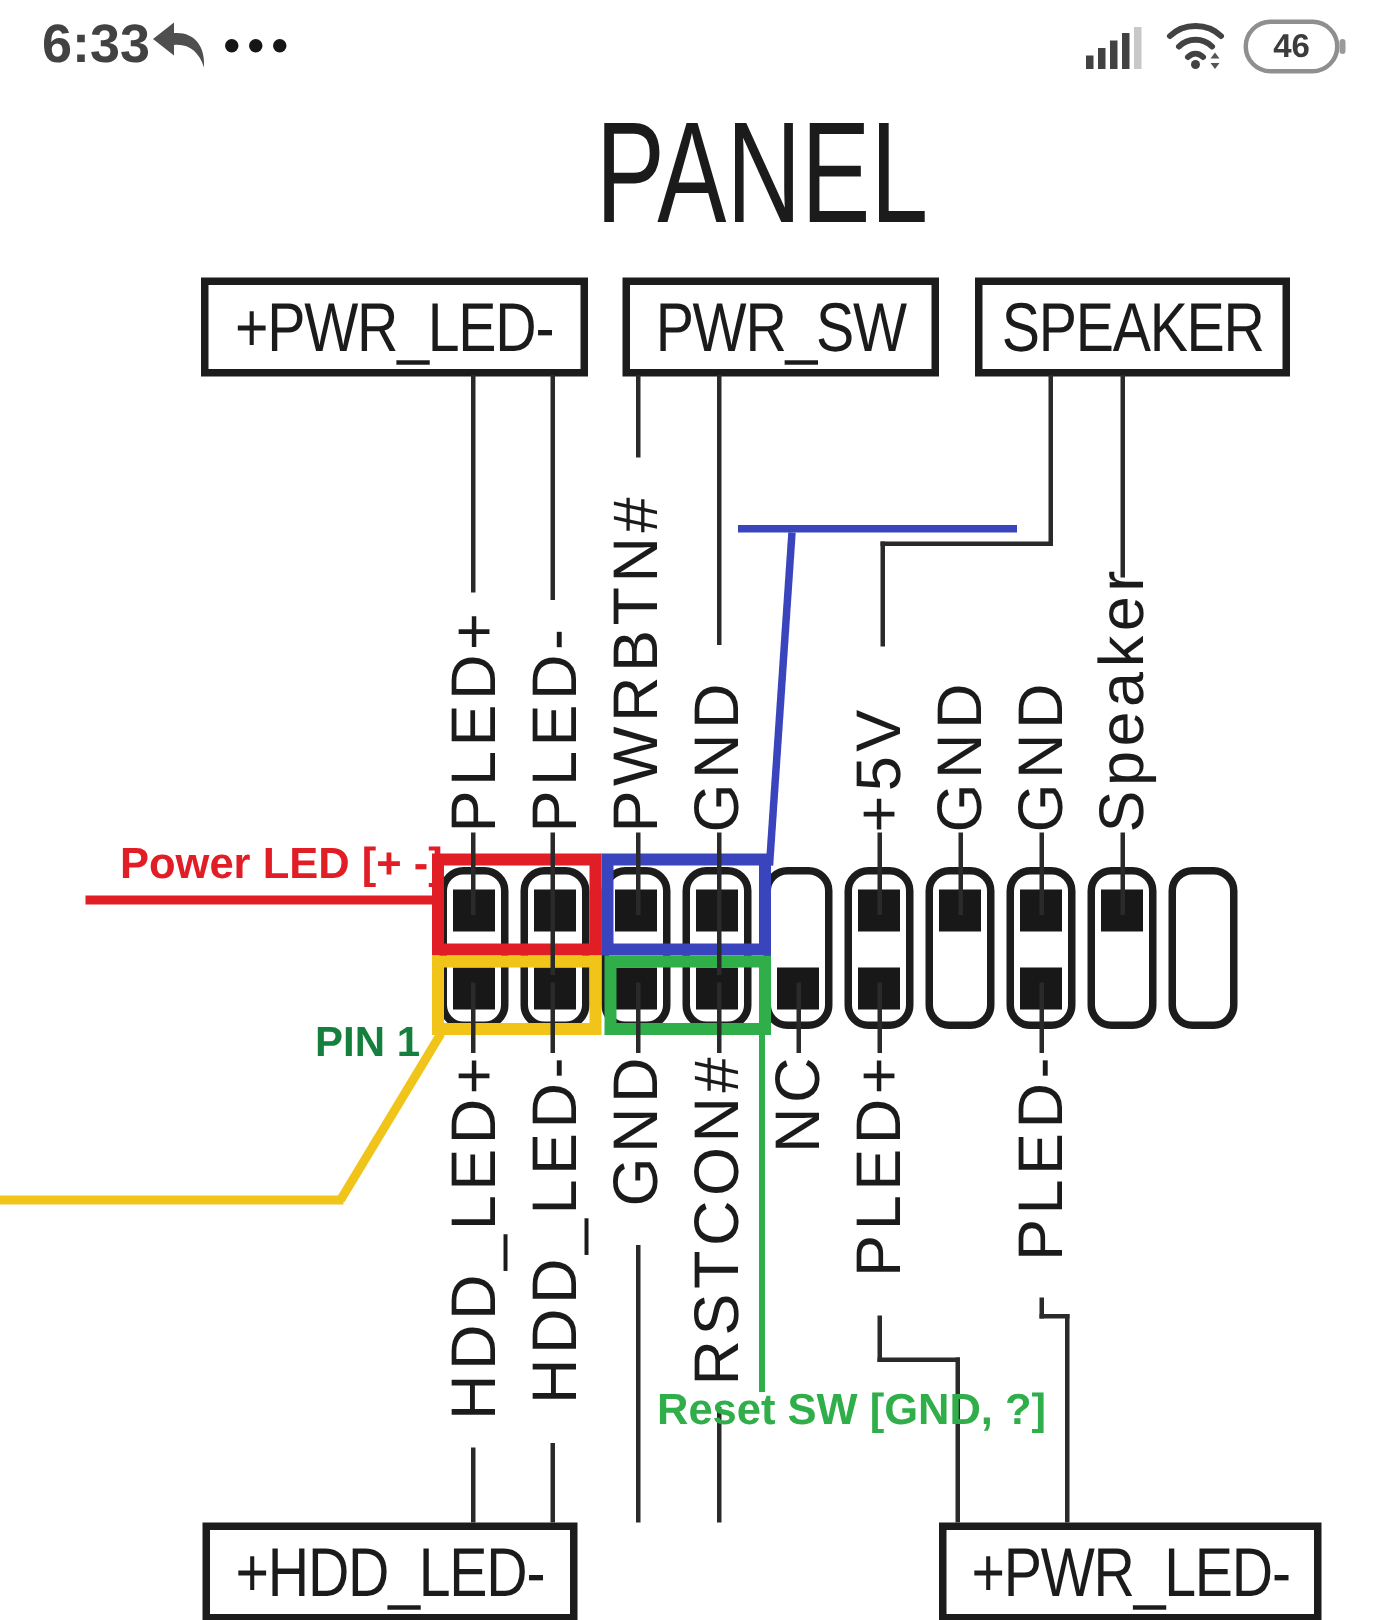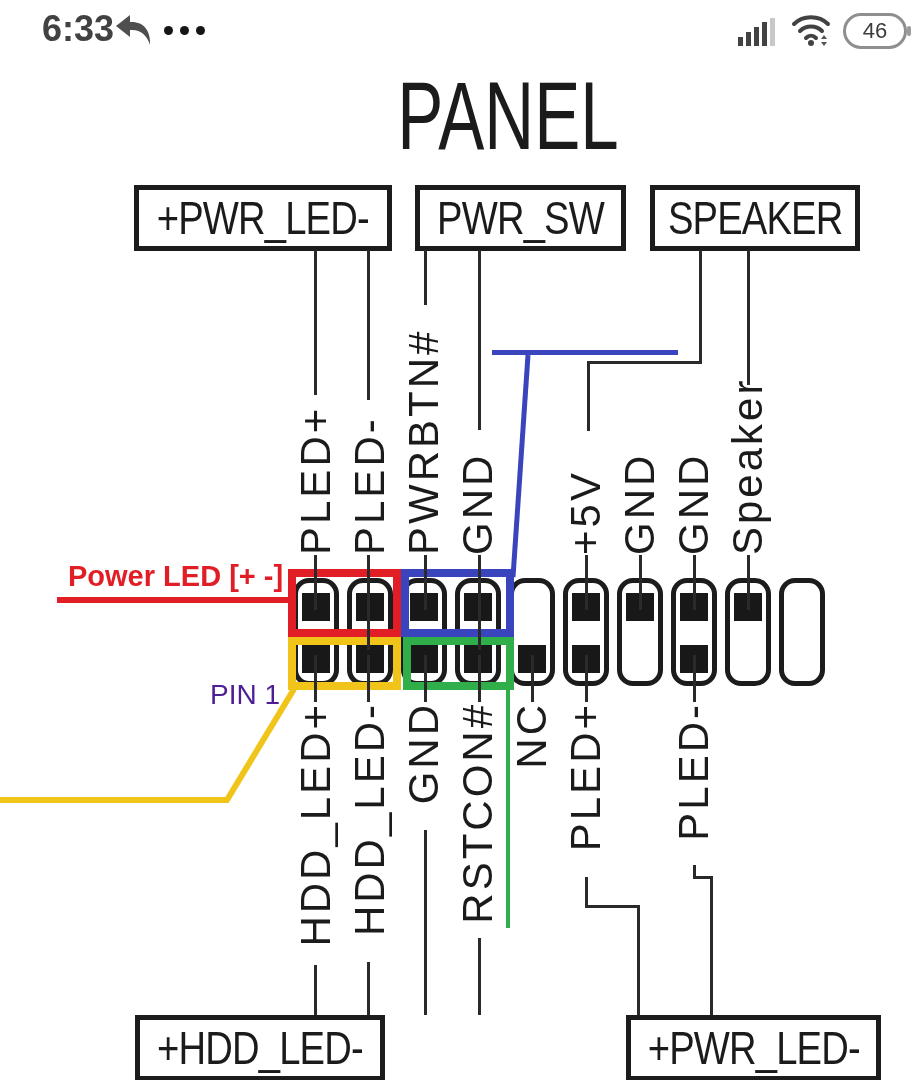--- a/index.html
+++ b/index.html
@@ -1,25 +1,25 @@
 <!DOCTYPE html>
 <html><head>
 <meta charset="utf-8">
 <style>
   html,body{margin:0;padding:0;background:#fff;}
   #page{position:relative;width:917px;height:1080px;background:#ffffff;overflow:hidden;
         font-family:"Liberation Sans",sans-serif;}
   
-  #statusbar{position:absolute;left:16px;top:0;width:840px;height:62px;}
+  #statusbar{position:absolute;left:2px;top:0;width:840px;height:62px;}
   .time{position:absolute;left:26px;top:8px;font-size:36px;font-weight:700;color:#424242;}
   .dots{position:absolute;left:148px;top:26px;display:flex;gap:7px;}
   .dots i{width:9px;height:9px;border-radius:50%;background:#161616;}
   .batt{position:absolute;left:827px;top:13px;width:64px;height:36px;border:3px solid #8f8f8f;
         border-radius:18px;box-sizing:border-box;display:flex;align-items:center;justify-content:center;
-        font-size:22px;color:#3c3c3c;}
+        font-size:22px;color:#3c3c3c;font-weight:bold;}
   .batt:after{content:"";position:absolute;right:-7px;top:10px;width:4px;height:10px;background:#9a9a9a;border-radius:2px;}
   .sig{position:absolute;left:722px;top:16px;display:flex;align-items:flex-end;gap:3px;height:30px;}
   .sig i{width:5px;background:#424242;display:block;}
   
   .box{position:absolute;height:66px;border:5px solid #1c1c1c;box-sizing:border-box;background:#fff;
        display:flex;align-items:center;justify-content:center;font-size:46px;color:#1b1b1b;white-space:nowrap;}
   .box span{transform:scaleX(0.83);letter-spacing:-1px;}
   .bbox{top:1015px;}
   #title{position:absolute;left:308px;top:66px;width:400px;height:100px;line-height:100px;text-align:center;
          font-size:96px;color:#1b1b1b;transform:scaleX(0.72);white-space:nowrap;}
@@ -33,24 +33,24 @@
   
   .ln{position:absolute;background:#2a2a2a;z-index:4;}
   .v{width:3px;} .h{height:3px;}
   
   .rt{position:absolute;top:555px;line-height:42px;font-size:42px;letter-spacing:3px;white-space:nowrap;
       transform-origin:0 0;transform:rotate(-90deg);color:#1b1b1b;z-index:6;}
   .rb{position:absolute;top:702px;width:320px;text-align:right;line-height:42px;font-size:42px;letter-spacing:3px;
       white-space:nowrap;transform-origin:100% 0;transform:rotate(-90deg);color:#1b1b1b;z-index:6;}
   
   .ann{position:absolute;font-size:29px;font-weight:700;white-space:nowrap;z-index:7;}
-  .red{color:#e11d26;} .blue{color:#3a45bd;} .yellow{color:#eebd10;} .green{color:#2fae4a;}
+  .red{color:#e11d26;margin-left:12px;} .blue{color:#3a45bd;} .yellow{color:#eebd10;} .green{color:#2fae4a;}
   .annline{position:absolute;z-index:7;}
   #overlay{position:absolute;left:0;top:0;z-index:7;pointer-events:none;}
-  #pin1{position:absolute;left:210px;top:679px;font-size:28px;color:#4c1d95;z-index:7;}
+  #pin1{position:absolute;left:210px;top:679px;font-size:28px;color:#15803d;z-index:7;font-weight:bold;}
 </style>
 </head>
 <body>
 
 <div id="page">
 
   <div id="statusbar">
     <div class="time">6:33</div>
     <svg width="40" height="34" style="position:absolute;left:98px;top:14px;" viewBox="0 0 40 34">
       <path d="M16 1 L2 12 L16 23 L16 16 C26 15 33 21 36 31 C37 16 29 7 16 8 Z" fill="#4f4f4f"></path>
@@ -195,20 +195,21 @@
 
   <div class="ann red" style="left:68px;top:560px">Power LED [+ -]</div>
   <div class="annline" style="left:57px;top:597px;width:235px;height:6px;background:#e11d26"></div>
 
   <div class="annline" style="left:492px;top:350px;width:186px;height:5px;background:#3a45bd"></div>
 
   <div id="pin1">PIN 1</div>
 
   <div class="annline" style="left:0;top:797px;width:229px;height:6px;background:#f0c419"></div>
 
+  <div class="ann green" style="left:438px;top:924px">Reset SW [GND, ?]</div>
   <div class="annline" style="left:506px;top:687px;width:4px;height:241px;background:#2fae4a"></div>
 
   <svg id="overlay" width="917" height="1080">
     <line x1="528" y1="355" x2="513" y2="577" stroke="#3a45bd" stroke-width="5"></line>
     <line x1="227" y1="800" x2="294" y2="689" stroke="#f0c419" stroke-width="6"></line>
   </svg>
 
 </div>
 
 </body></html>

